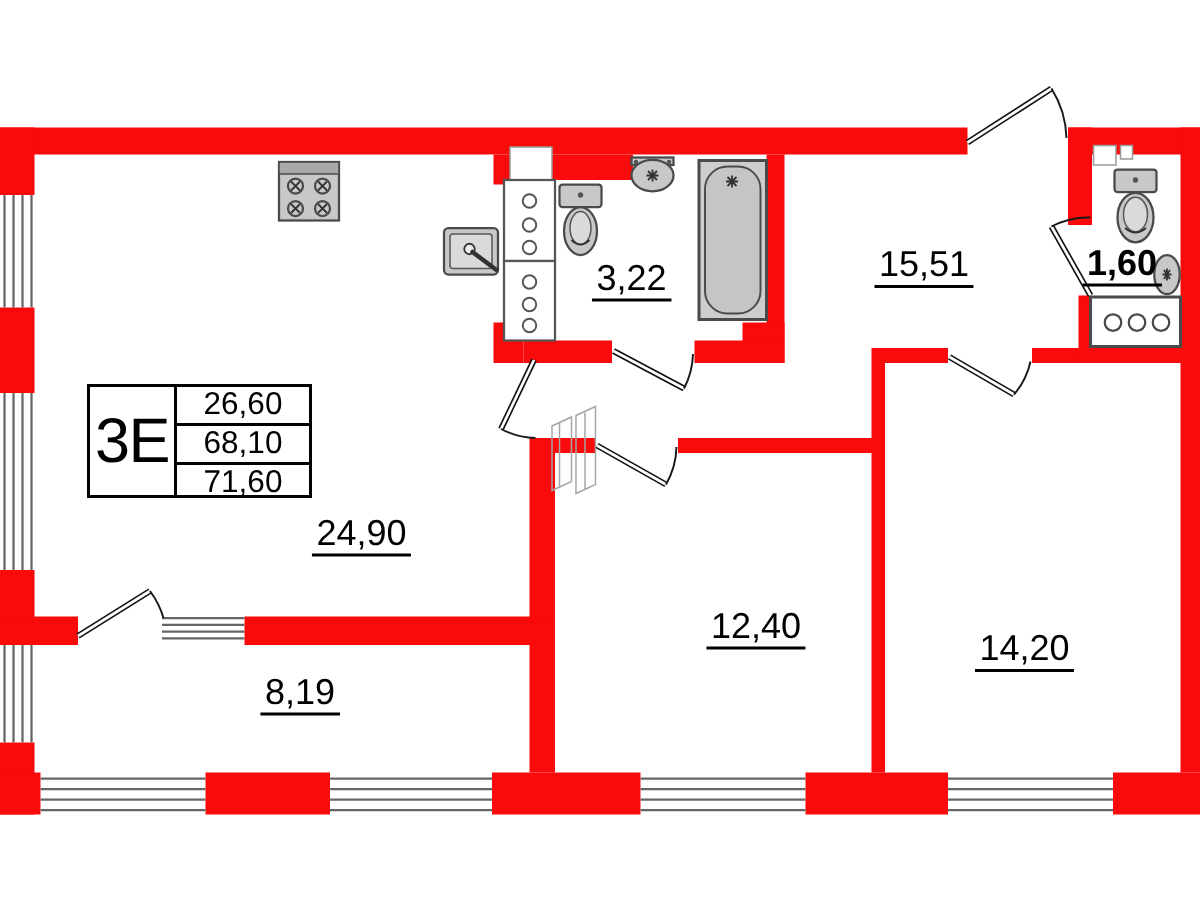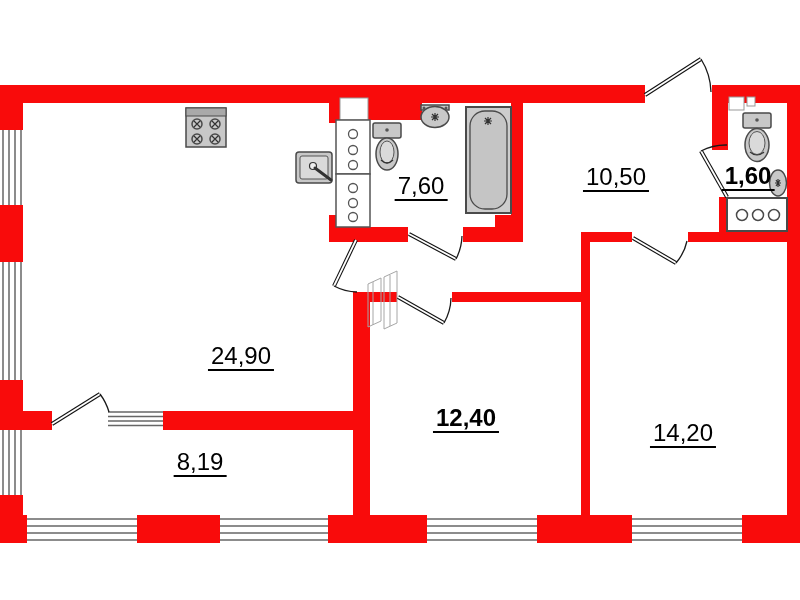--- a/index.html
+++ b/index.html
@@ -234,20 +234,28 @@
   <g>
     <rect x="727" y="198" width="60" height="33" fill="#ffffff" stroke="#4a4a4a" stroke-width="2"></rect>
     <circle cx="742" cy="215" r="5.5" fill="#ffffff" stroke="#4a4a4a" stroke-width="1.5"></circle>
     <circle cx="758" cy="215" r="5.5" fill="#ffffff" stroke="#4a4a4a" stroke-width="1.5"></circle>
     <circle cx="774" cy="215" r="5.5" fill="#ffffff" stroke="#4a4a4a" stroke-width="1.5"></circle>
   </g>
 </svg>
 
   <div class="area-label" style="left:241px;top:343px;">24,90</div>
   <div class="area-label" style="left:200px;top:449px;">8,19</div>
-  <div class="area-label" style="left:466px;top:405px;font-weight:bold;">12,40</div>
+  <div class="area-label" style="left:504px;top:405px;">12,40</div>
   <div class="area-label" style="left:683px;top:420px;text-align:right;">14,20</div>
-  <div class="area-label" style="left:421px;top:173px;">7,60</div>
-  <div class="area-label" style="left:616px;top:164px;">10,50</div>
+  <div class="area-label" style="left:421px;top:173px;">3,22</div>
+  <div class="area-label" style="left:616px;top:164px;">15,51</div>
   <div class="area-label" style="left:748px;top:163px;font-weight:bold;">1,60</div>
 
+  <div class="stamp">
+    <div class="stamp-left">3Е</div>
+    <div class="stamp-right">
+      <div class="stamp-row">26,60</div>
+      <div class="stamp-row">68,10</div>
+      <div class="stamp-row">71,60</div>
+    </div>
+  </div>
 
 </div>
 
 </body></html>

